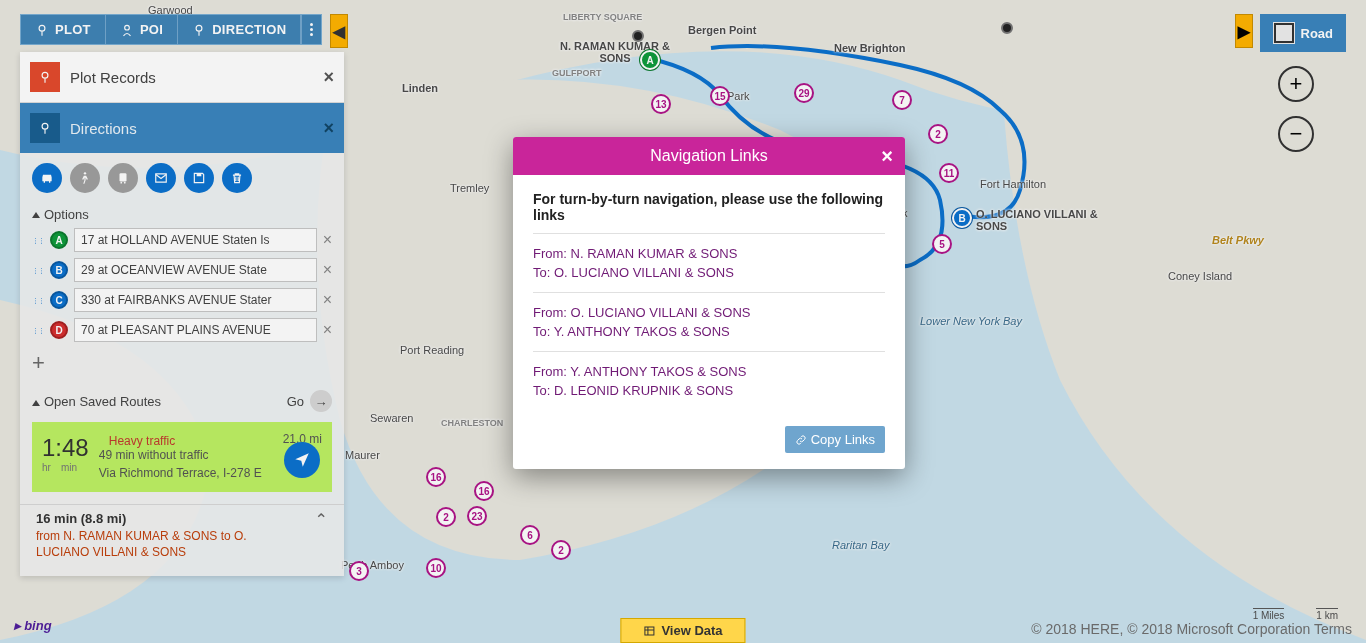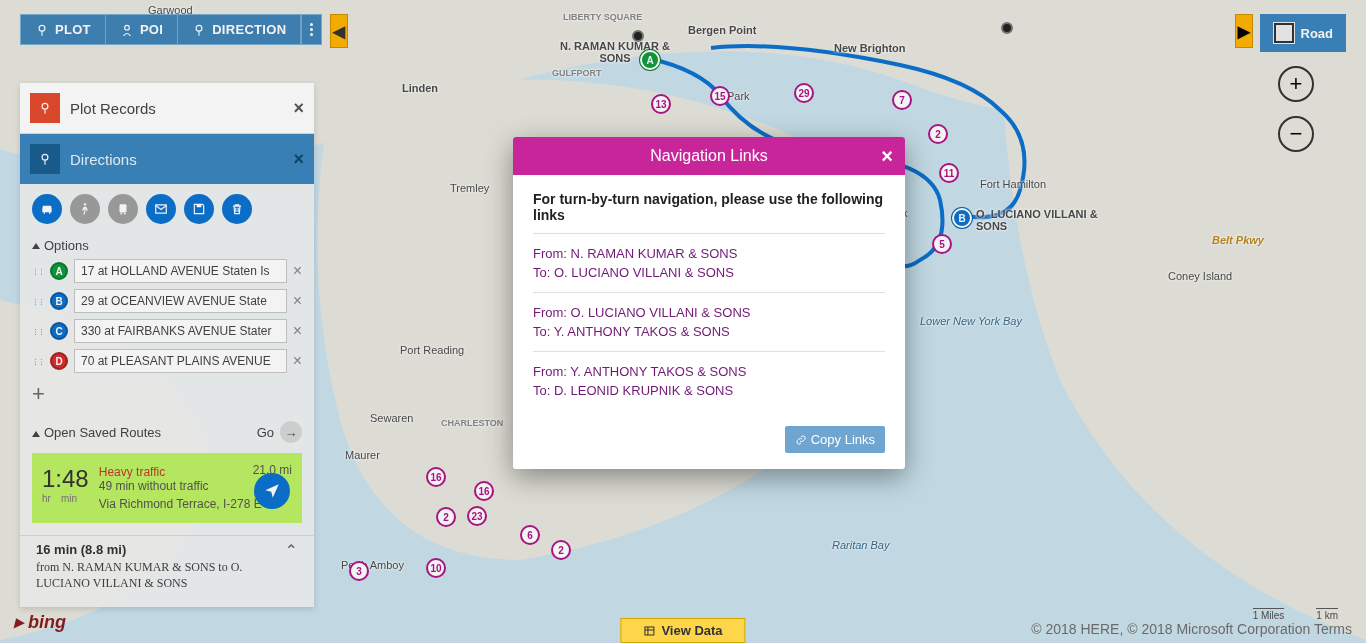--- a/index.html
+++ b/index.html
@@ -25,21 +25,21 @@
 
 
 .road-sel{position:absolute;top:14px;right:20px;background:#3a85bf;color:#fff;padding:8px 13px;font-size:13px;font-weight:600;display:flex;align-items:center;cursor:pointer;}
 .road-sel .tile{width:22px;height:22px;background:#eee;margin-right:6px;outline:2px solid #333;outline-offset:-3px;}
 .road-prev{position:absolute;top:14px;right:113px;width:18px;height:34px;background:#ffb400;display:flex;align-items:center;justify-content:center;font-weight:bold;cursor:pointer;border:1px solid #cc9000;}
 .zoom{position:absolute;right:52px;display:flex;align-items:center;justify-content:center;width:36px;height:36px;border:2px solid #333;border-radius:50%;background:transparent;font-size:22px;cursor:pointer;}
 .zoom-in{top:66px}
 .zoom-out{top:116px}
 
 
-.panel{position:absolute;top:83px;left:20px;width:294px;background:#f3f3f3dd;box-shadow:0 2px 6px rgba(0,0,0,.15);}
+.panel{position:absolute;top:52px;left:20px;width:324px;background:#f3f3f3dd;box-shadow:0 2px 6px rgba(0,0,0,.15);}
 .panel-header{display:flex;align-items:center;padding:10px 10px;font-size:15px;color:#444;}
 .panel-header .sq{width:30px;height:30px;display:flex;align-items:center;justify-content:center;margin-right:10px;color:#fff;}
 .hdr-plot{background:#fff;border-bottom:1px solid #ddd;}
 .hdr-plot .sq{background:#e44a2d;}
 .hdr-plot .x{margin-left:auto;font-size:18px;color:#555;cursor:pointer;font-weight:bold;}
 .hdr-dirs{background:#3a85bf;color:#ecf4fa;}
 .hdr-dirs .sq{background:#195f92;}
 .hdr-dirs .x{margin-left:auto;font-size:18px;color:#114566;cursor:pointer;font-weight:bold;}
 
 .mode-row{display:flex;gap:8px;padding:10px 12px;}
@@ -62,27 +62,27 @@
 .nC{background:#0b72d0;border-color:#085aa5}
 .nD{background:#d62f2f;border-color:#a81f1f}
 .stop input{flex:1;height:24px;border:1px solid #c8c8c8;padding:0 6px;font-size:12px;color:#444;background:#fff;min-width:0;}
 .stop .rm{color:#888;cursor:pointer;font-size:16px;}
 .add-stop{padding:0 12px 8px;color:#6a6a6a;font-size:22px;cursor:pointer;}
 
 .route-card{margin:4px 12px 12px;background:#bef264;display:flex;padding:12px 10px;font-size:12px;color:#555;position:relative;}
 .rc-time .big{font-size:24px;color:#333;}
 .rc-time .sm{font-size:10px;color:#777;display:flex;gap:10px;}
 .rc-mid{flex:1;padding:0 10px;}
-.heavy{color:#c23a2e;}
+.heavy{color:#c23a2e;margin-left:10px;}
 .rc-dist{position:absolute;top:10px;right:10px;font-size:12px;color:#555;}
 .rc-nav{position:absolute;bottom:14px;right:12px;width:36px;height:36px;border-radius:50%;background:#0b72d0;display:flex;align-items:center;justify-content:center;}
 
 .seg{padding:6px 16px 16px;border-top:1px solid #d9d9d9;}
 .seg .line1{font-size:13px;font-weight:600;color:#333;}
-.seg .line2{font-size:12px;color:#404040;padding-right:26px;margin-top:2px;line-height:16px;font-family:Liberation Serif, serif;}
+.seg .line2{font-size:12px;color:#c2410c;padding-right:26px;margin-top:2px;line-height:16px;}
 .seg .chev{float:right;font-size:16px;color:#666;margin-top:-16px;}
 
 
 .modal-back{position:absolute;inset:0;background:rgba(10,10,10,.05);}
 .modal{position:absolute;left:513px;top:137px;width:392px;background:#fff;border-radius:3px;box-shadow:0 8px 28px rgba(0,0,0,.4);}
 .modal-hd{background:#c9259a;color:#fff;padding:10px 14px;font-size:16px;display:flex;justify-content:center;align-items:center;border-radius:3px 3px 0 0;font-weight:500;position:relative;}
 .modal-hd .mx{position:absolute;right:12px;cursor:pointer;font-size:20px;font-weight:bold;}
 .modal-bd{padding:16px 20px 16px;}
 .modal-msg{font-size:14px;font-weight:600;color:#222;margin-bottom:10px;}
 .nav-link{display:block;padding:10px 0;border-top:1px solid #e0e0e0;font-size:13px;line-height:19px;}
@@ -95,21 +95,21 @@
 .map-label.w{color:#3a6d8e;}
 .pin{position:absolute;width:20px;height:20px;border-radius:50%;border:2px solid;display:flex;align-items:center;justify-content:center;font-size:10px;font-weight:bold;background:#fff;}
 .pin.m{color:#b01389;border-color:#b01389;}
 .pin.rA{background:#0e9b3b;color:#fff;border-color:#fff;box-shadow:0 0 0 1px #0b7b2e;}
 .pin.rB{background:#0b72d0;color:#fff;border-color:#fff;box-shadow:0 0 0 1px #085aa5;}
 .dot{position:absolute;width:12px;height:12px;background:#222;border-radius:50%;border:2px solid #777}
 .route-line{position:absolute;stroke:#0b72d0;stroke-width:4;fill:none;}
 
 
 .view-data{position:absolute;left:50%;bottom:0;transform:translateX(-50%);background:#ffd64a;border:1px solid #d4a800;padding:4px 22px;font-size:13px;font-weight:600;color:#333;cursor:pointer;display:flex;align-items:center;gap:6px;}
-.bing{position:absolute;left:14px;bottom:10px;font-size:18px;color:#7f1d1d;font-style:italic;font-weight:bold;}
+.bing{position:absolute;left:14px;bottom:10px;font-size:13px;color:#4c1d95;font-style:italic;font-weight:bold;}
 .copyright{position:absolute;right:14px;bottom:6px;font-size:14px;color:#6a6a6a;}
 .scale{position:absolute;right:28px;bottom:22px;font-size:10px;color:#4a4a4a;display:flex;gap:32px;}
 .scale span{border-top:1px solid #555;padding-top:1px;}
 </style>
 </head>
 <body>
 
 <div class="map-bg">
   <svg class="map-tile-svg" width="1366" height="643">
 

